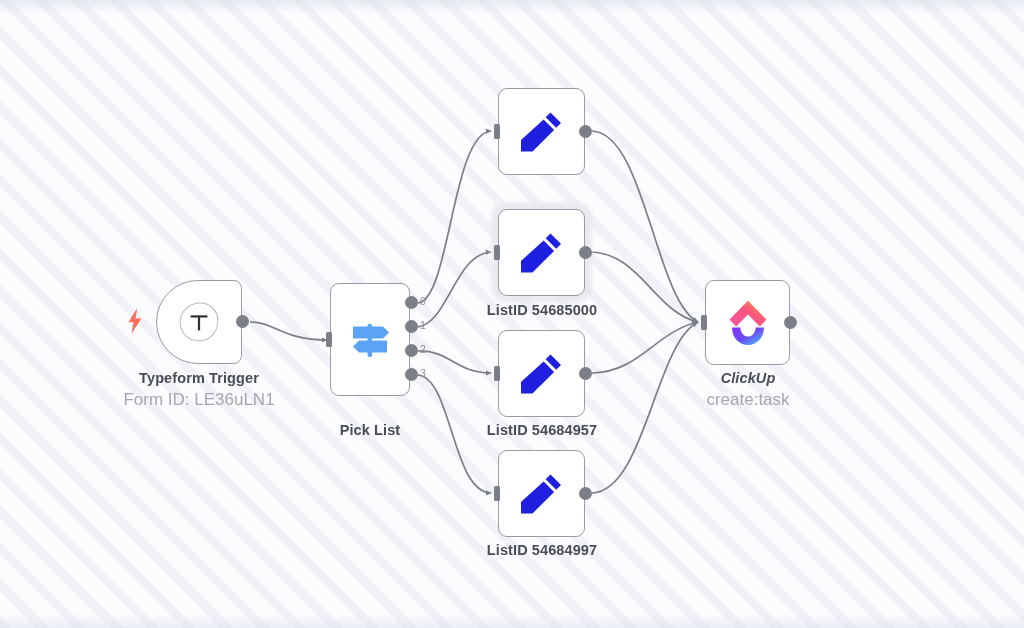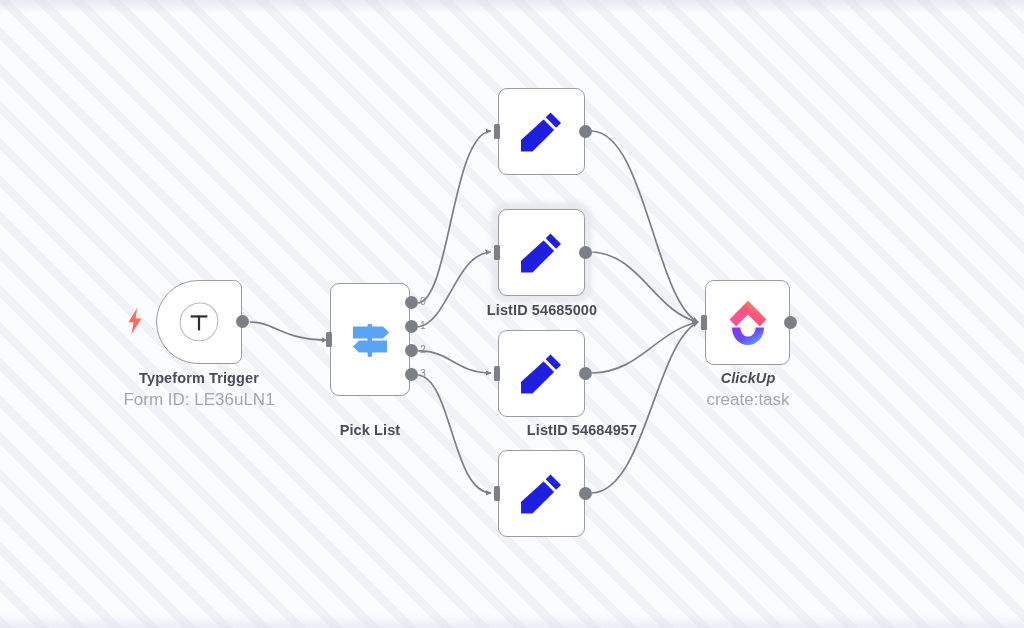--- a/index.html
+++ b/index.html
@@ -272,34 +272,35 @@
       <span class="icon-wrap">
         <svg class="pencil-icon" viewBox="0 0 50 50">
           <path d="M33.5 5.5 L44 16 L39.2 20.8 L28.7 10.3 Z" fill="#1f1fe0"></path>
           <path d="M26.6 12.4 L37.1 22.9 L15.5 44.5 L4 44.5 L4 33 Z" fill="#1f1fe0"></path>
         </svg>
       </span>
     </div>
   </div>
   <div class="port-in" style="left:494px; top:366px;"></div>
   <div class="port-out" style="left:579px; top:367px;"></div>
-  <div class="node-title" style="left:452px; top:422px; width:180px;padding-left:40px;">ListID 54684957</div>
+  <div class="node-title" style="left:452px; top:422px; width:180px;">ListID 54684957</div>
 
   <div class="node" style="left:498px; top:450px; width:87px; height:87px;">
     <div class="node-body" style="left:0; top:0; width:87px; height:87px;">
       <span class="icon-wrap">
         <svg class="pencil-icon" viewBox="0 0 50 50">
           <path d="M33.5 5.5 L44 16 L39.2 20.8 L28.7 10.3 Z" fill="#1f1fe0"></path>
           <path d="M26.6 12.4 L37.1 22.9 L15.5 44.5 L4 44.5 L4 33 Z" fill="#1f1fe0"></path>
         </svg>
       </span>
     </div>
   </div>
   <div class="port-in" style="left:494px; top:486px;"></div>
   <div class="port-out" style="left:579px; top:487px;"></div>
+  <div class="node-title" style="left:452px; top:542px; width:180px;">ListID 54684997</div>
 
   <div class="node" style="left:705px; top:280px; width:85px; height:85px;">
     <div class="node-body" style="left:0; top:0; width:85px; height:85px;">
       <span class="icon-wrap">
         <svg class="clickup-icon" viewBox="0 0 52 52">
           <defs>
             <linearGradient id="cu-top" x1="0" y1="1" x2="1" y2="0">
               <stop offset="0%" stop-color="#f653a6"></stop>
               <stop offset="55%" stop-color="#f9557f"></stop>
               <stop offset="100%" stop-color="#fbaa2f"></stop>

